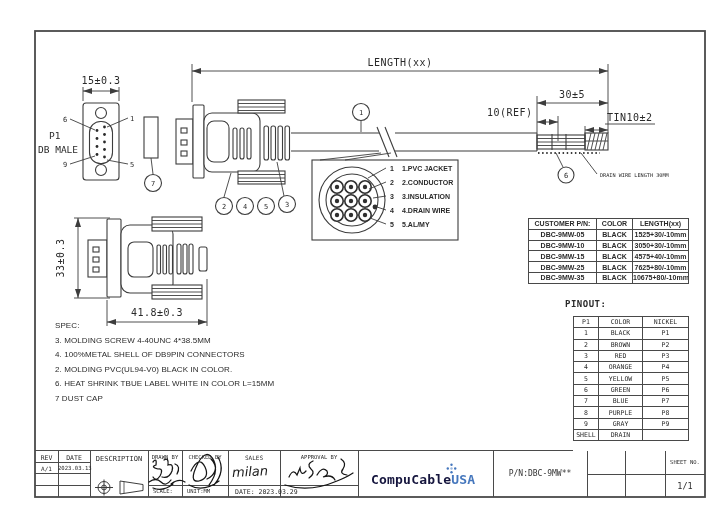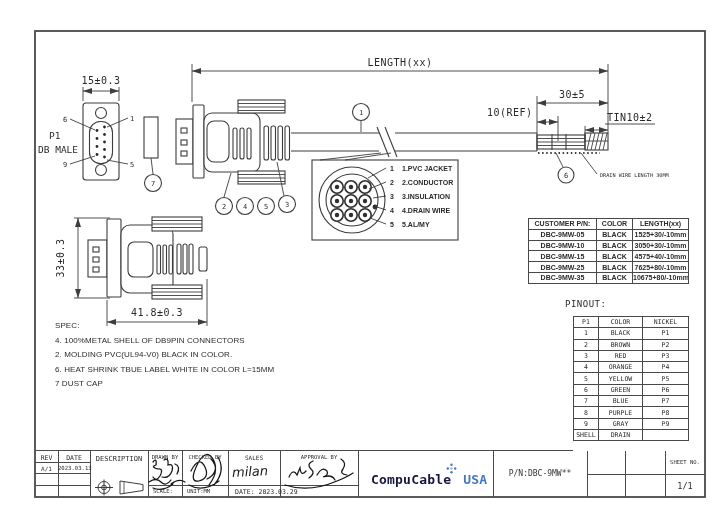--- a/index.html
+++ b/index.html
@@ -302,21 +302,21 @@
     <td>7625+80/-10mm</td>
   </tr>
   <tr>
     <td>DBC-9MW-35</td>
     <td>BLACK</td>
     <td>10675+80/-10mm</td>
   </tr>
 </tbody>
   </table>
 
-<div class="abs mono" style="left:565px;top:299px;font-size:9px;letter-spacing:0.5px;">PINOUT:</div>
+<div class="abs mono" style="left:565px;top:299px;font-size:9px;letter-spacing:0.5px;font-weight:bold;">PINOUT:</div>
 
 <table class="abs ptable" style="left:573px;top:316px;width:112px;">
   <tbody>
       <tr>
     <td style="width:24px">P1</td>
     <td style="width:43px">COLOR</td>
     <td style="width:45px">NICKEL</td>
   </tr>
   <tr>
         <td>1</td>
@@ -366,20 +366,21 @@
   <tr>
         <td>SHELL</td>
         <td>DRAIN</td>
         <td></td>
       </tr>
 </tbody>
   </table>
 
 <div class="abs spec" style="left:55px;top:319px;width:420px;">
   <div>SPEC:</div>
+  <div>3. MOLDING SCREW 4-40UNC 4*38.5MM</div>
   <div>4. 100%METAL SHELL OF DB9PIN CONNECTORS</div>
   <div>2. MOLDING PVC(UL94-V0) BLACK IN COLOR.</div>
   <div>6. HEAT SHRINK TBUE LABEL WHITE IN COLOR L=15MM</div>
   <div>7 DUST CAP</div>
 </div>
 
 <div class="tb">
 
   <div class="v" style="left:23px"></div>
   <div class="v" style="left:55px"></div>
@@ -430,21 +431,21 @@
   <svg class="abs" style="left:248px;top:2px" width="74" height="40" viewBox="0 0 74 40">
     <path class="sig" d="M6,24 q4,-9 8,-2 l3,-7 q1,9 6,3 M30,8 q-7,3 -2,8 q5,4 -2,9 M34,22 q5,-9 10,-4 q2,4 -4,6 q9,-3 12,3 M58,6 q6,4 2,10 q-4,5 4,6"></path>
     <path class="sig" d="M2,32 q24,8 52,-4 q10,-4 16,-8"></path>
   </svg>
 
   <div class="lbl" style="left:118px;top:37px">SCALE:</div>
   <div class="lbl" style="left:152px;top:37px">UNIT:MM</div>
   <div class="lbl" style="left:200px;top:36.5px;font-size:6.5px">DATE: 2023.03.29</div>
 
   <div class="abs logo" style="left:336px;top:21px;">
-    <span style="color:#16163e;">CompuCable</span><span style="color:#4577bd;margin-left:12px;">USA</span>
+    <span style="color:#16163e;">CompuCable</span><span style="color:#4577bd;">USA</span>
   </div>
   <svg class="abs" style="left:411px;top:12px" width="11" height="11" viewBox="0 0 11 11">
     <circle cx="5.5" cy="1.8" r="1.2" fill="#4577bd"></circle>
     <circle cx="1.8" cy="5.5" r="1.2" fill="#4577bd"></circle>
     <circle cx="5.5" cy="5.5" r="1.2" fill="#9db9e0"></circle>
     <circle cx="9.2" cy="5.5" r="1.2" fill="#4577bd"></circle>
     <circle cx="5.5" cy="9.2" r="1.2" fill="#4577bd"></circle>
   </svg>
 
   <div class="abs mono" style="left:458px;top:18px;width:94px;text-align:center;font-size:8px;color:#333;">P/N:DBC-9MW**</div>

